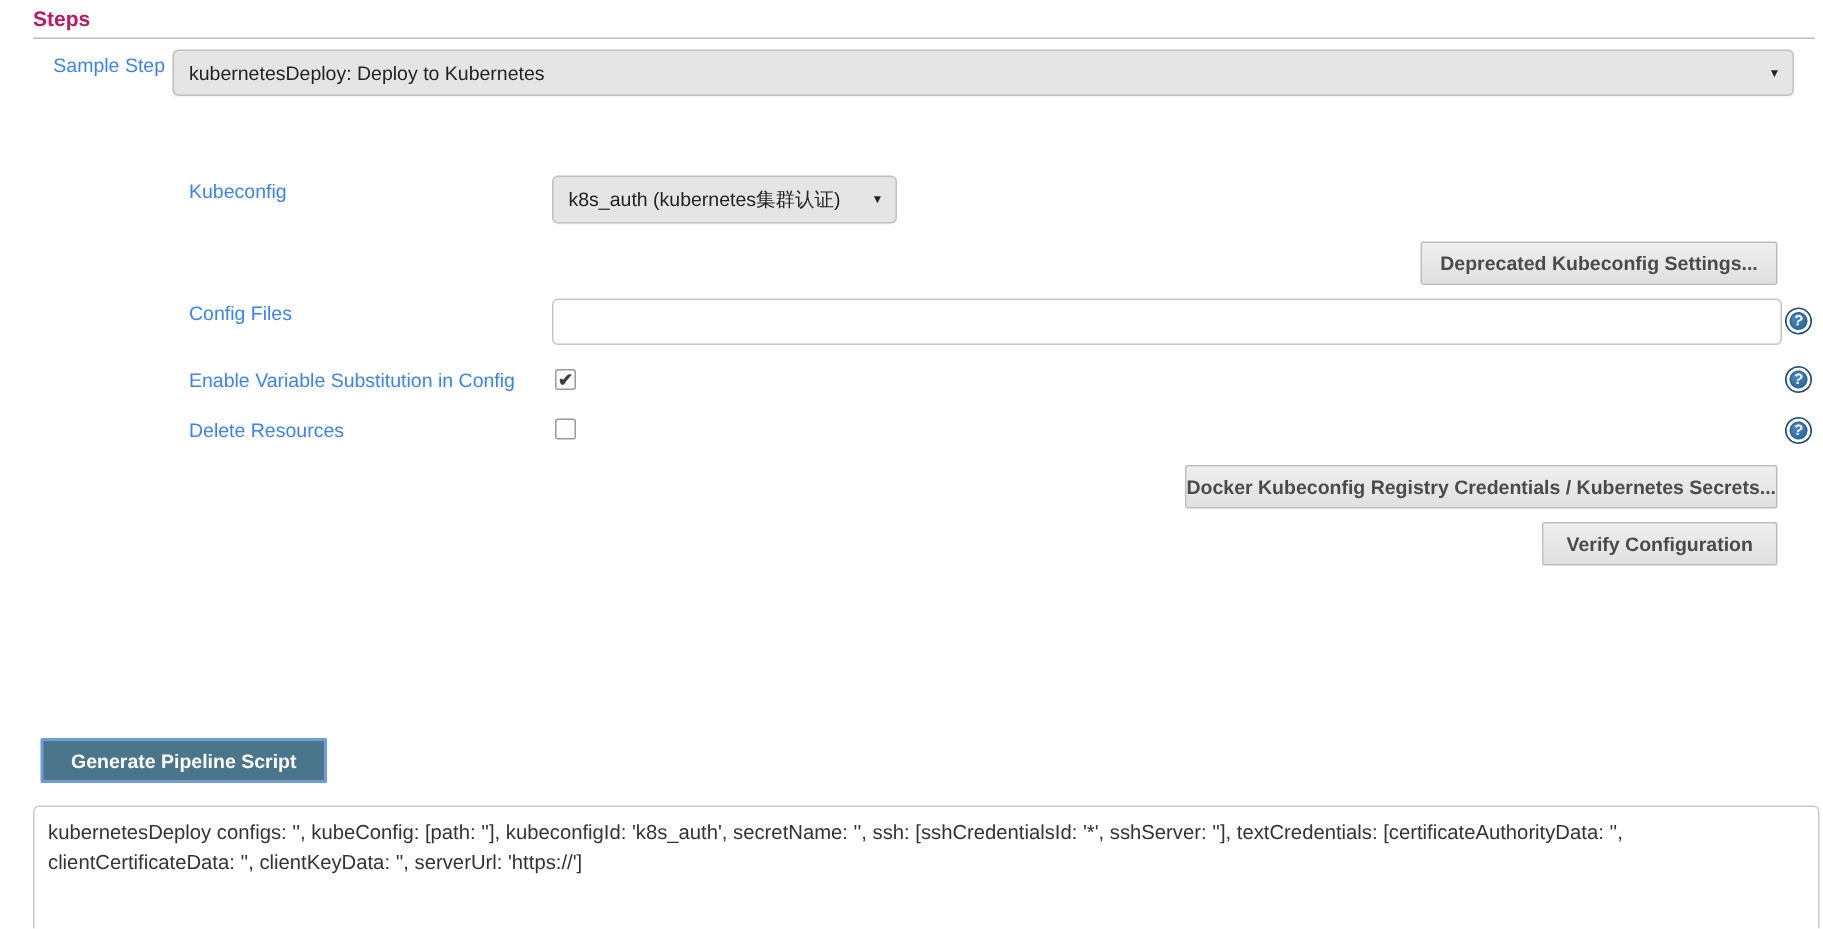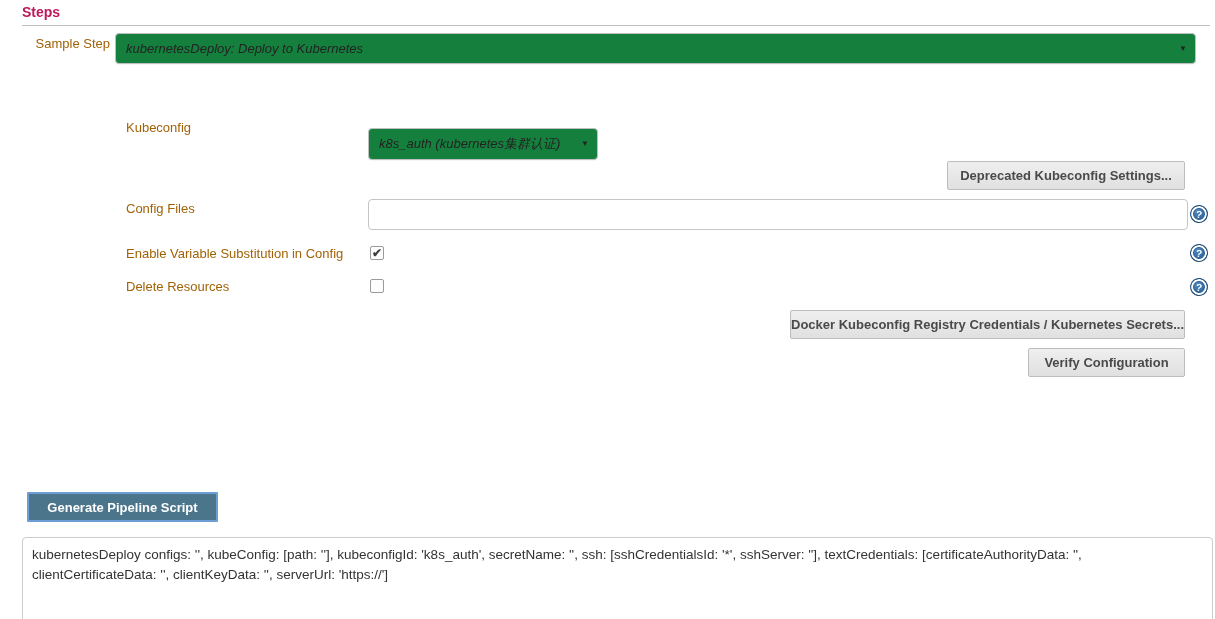--- a/index.html
+++ b/index.html
@@ -7,27 +7,27 @@
   .stage {
     position:relative; width:1215px; height:619px; overflow:hidden;
     background:#fff; font-family:"Liberation Sans", sans-serif; color:#333;
   }
   .section-title {
     position:absolute; left:22px; top:4px; font-size:14px; font-weight:bold; color:#be185d;
   }
   .section-rule {
     position:absolute; left:22px; top:25px; width:1188px; height:1px; background:#bfbfbf;
   }
-  .form-label { position:absolute; font-size:13px; color:#a16207; white-space:nowrap; }
+  .form-label { position:absolute; font-size:13px; color:#3b82f6; white-space:nowrap; }
 
   
   .sel {
-    position:absolute; background:#15803d; border:1px solid #c0c0c0; border-radius:4px;
+    position:absolute; background:#e5e5e5; border:1px solid #c0c0c0; border-radius:4px;
     font-size:13px; color:#222; display:flex; align-items:center;
-    padding:0 22px 0 10px; cursor:default; box-shadow:0 1px 1px rgba(0,0,0,0.04);font-style:italic;
+    padding:0 22px 0 10px; cursor:default; box-shadow:0 1px 1px rgba(0,0,0,0.04);
   }
   .sel .caret {
     position:absolute; right:8px; top:50%; transform:translateY(-50%);
     font-size:8px; color:#222; line-height:1;
   }
 
   
   .btn-gray {
     position:absolute; display:flex; align-items:center; justify-content:center;
     background:linear-gradient(to bottom,#efefef,#e0e0e0);
@@ -83,21 +83,21 @@
   <div class="section-title">Steps</div>
   <div class="section-rule"></div>
 
   <div class="form-label" style="left:0; top:36px; width:110px; text-align:right;">Sample Step</div>
   <div class="sel" style="left:115px; top:33px; width:1081px; height:31px;">
     <span>kubernetesDeploy: Deploy to Kubernetes</span>
     <span class="caret">▼</span>
   </div>
 
   <div class="form-label" style="left:126px; top:120px;">Kubeconfig</div>
-  <div class="sel" style="left:368px; top:117px; width:230px; height:32px;margin-top:11px;">
+  <div class="sel" style="left:368px; top:117px; width:230px; height:32px;">
     <span>k8s_auth (kubernetes集群认证)</span>
     <span class="caret">▼</span>
   </div>
 
   <div class="btn-gray" style="left:947px; top:161px; width:238px; height:29px;">Deprecated Kubeconfig Settings...</div>
 
   <div class="form-label" style="left:126px; top:201px;">Config Files</div>
   <input class="text-input" style="left: 368px; top: 199px; width: 820px; height: 31px;" type="text" value="">
   <div class="help" style="left:1190px; top:205px;">?</div>
 

